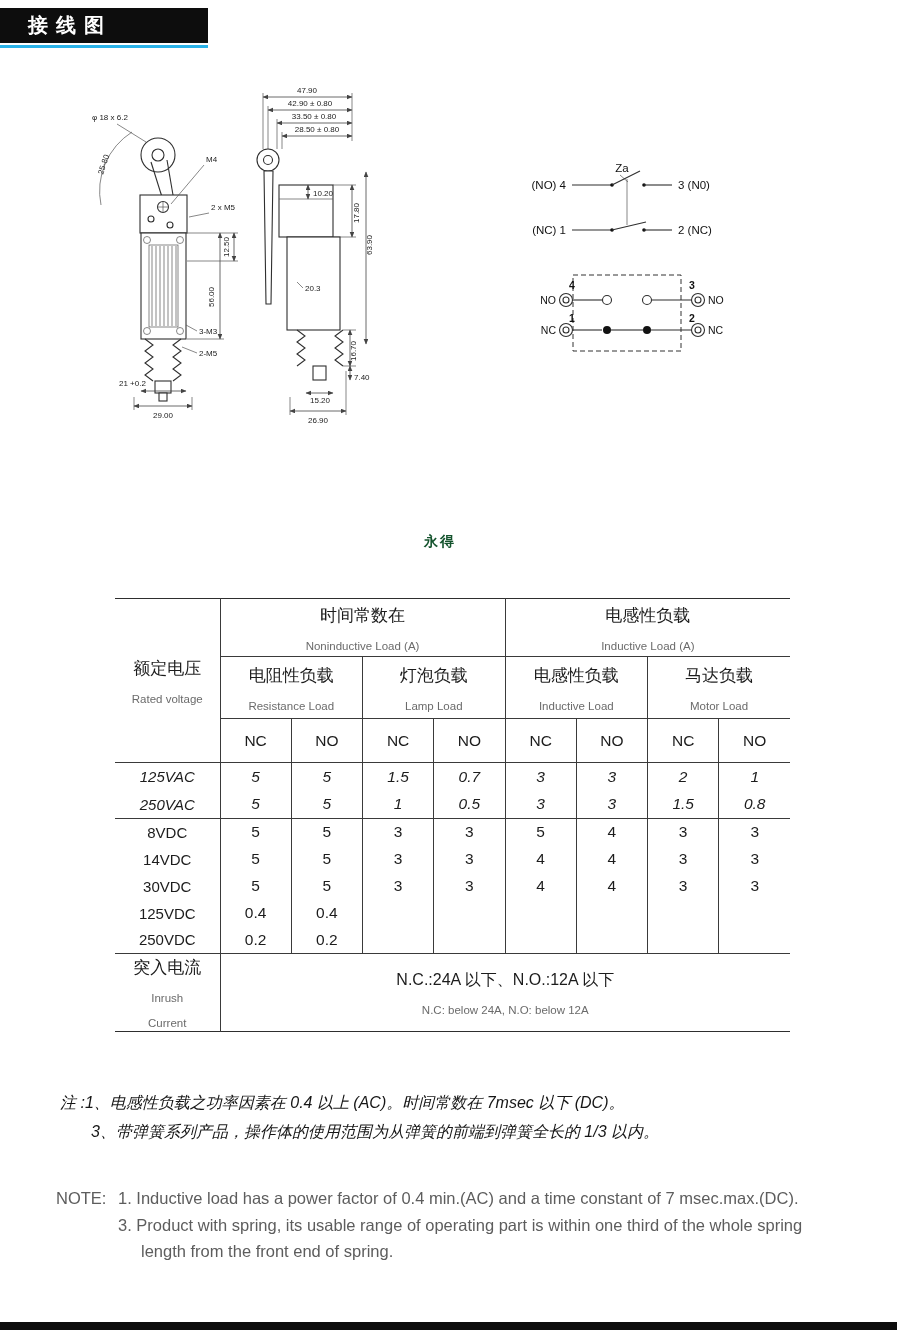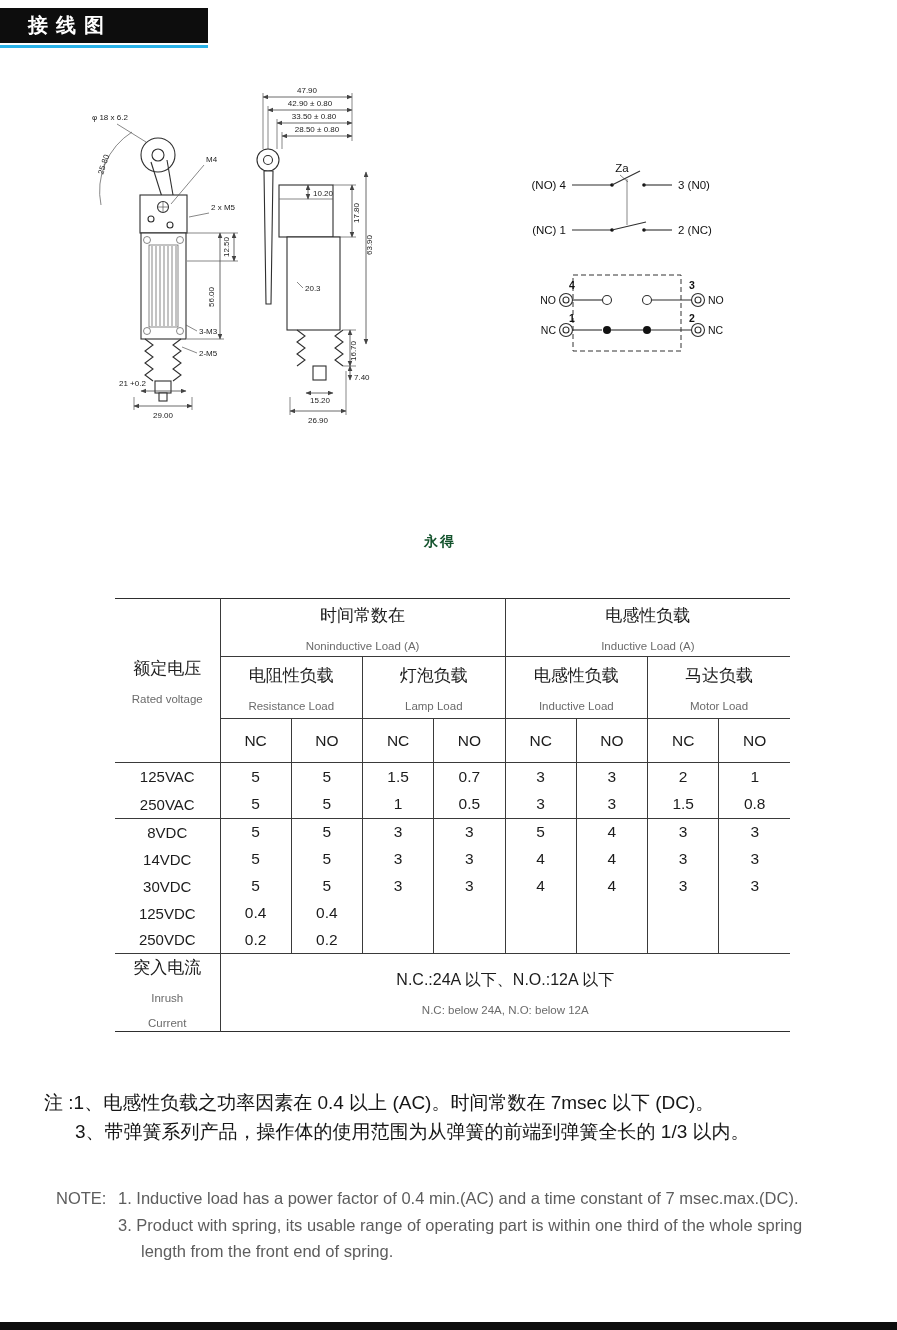--- a/index.html
+++ b/index.html
@@ -36,29 +36,29 @@
                  border-top:1px solid #2e2e2e; border-bottom:1px solid #2e2e2e; }
   .rating th, .rating td { font-weight:normal; text-align:center; vertical-align:middle; padding:0; color:#1c1c1c; }
   .rating .dc { border-left:1px solid #3a3a3a; }
   .rating tr.hl > th, .rating tr.hl > td { border-top:1px solid #3a3a3a; }
   .zh { font-size:17px; }
   .zh-mid { font-size:16px; }
   .en { font-size:11.5px; color:#6b6b6b; margin-top:13px; }
   .row-a { height:58px; }
   .row-b { height:62px; }
   .row-c { height:44px; }
-  .r-vac { height:28px; }
+  .r-vac { height:28px;font-style:italic; }
   .r-vdc { height:27px; }
   .r-inr { height:78px; }
   .val  { font-size:15.5px; }
   .vcell{ font-size:15px; }
   .nc-no{ font-size:15.5px; }
 
   
-  .notes-zh { position:absolute; top:1088px; left:44px; width:835px; font-size:19px; color:#161616; line-height:29px; }
+  .notes-zh { position:absolute; top:1088px; left:60px; width:835px; font-size:16px; color:#161616; line-height:29px;font-style:italic; }
   .notes-zh .cont { padding-left:31px; }
   .notes-en { position:absolute; top:1185px; left:56px; font-size:16.5px; color:#5d5d5d; line-height:26.5px; }
   .en-row { display:flex; align-items:flex-start; }
   .en-label { flex:0 0 62px; width:62px; }
   .en-item { width:695px; padding-left:23px; text-indent:-23px; }
 
   .bottom-bar { position:absolute; left:0; bottom:0; width:897px; height:8px; background:#0d0d0d; }
 </style>
 </head>
 <body>

